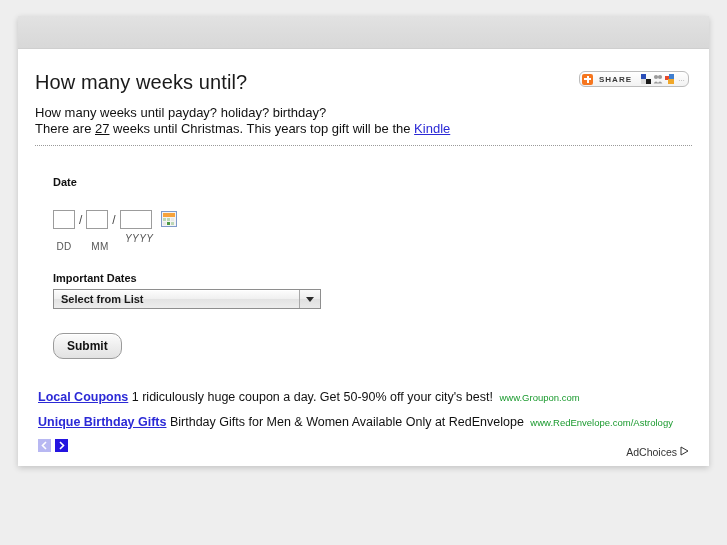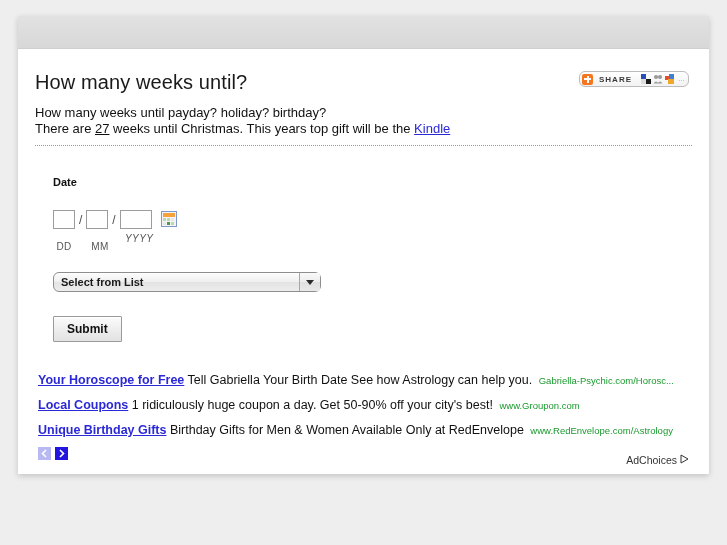--- a/index.html
+++ b/index.html
@@ -167,21 +167,21 @@
   .sel-label {
     font-size: 11px;
     font-weight: bold;
     color: #111;
     margin-bottom: 5px;
   }
   .fake-select {
     width: 268px;
     height: 20px;
     border: 1px solid #8e8e8e;
-    border-radius: 6px;
+    border-radius: 0;
     background: linear-gradient(to bottom, #fdfdfd 0%, #f0f0f0 48%, #e3e3e3 52%, #ededed 100%);
     display: flex;
     align-items: center;
     box-sizing: border-box;
     cursor: pointer;
     box-shadow: inset 0 1px 0 #fff;
   }
   .fs-text {
     font-size: 11px;
     font-weight: bold;
@@ -211,21 +211,21 @@
   
   .submit-wrap { margin-top: 24px; padding-left: 18px; }
   .submit-btn {
     font-family: "Liberation Sans", sans-serif;
     font-size: 12px;
     font-weight: bold;
     color: #111;
     padding: 5px 13px;
     background: linear-gradient(to bottom, #fcfcfc 0%, #eeeeee 50%, #e2e2e2 100%);
     border: 1px solid #9a9a9a;
-    border-radius: 1px;
+    border-radius: 10px;
     cursor: pointer;
     box-shadow: inset 0 1px 0 #fff;
   }
 
   
   .ads { margin-top: 30px; padding-left: 3px; }
   .ad-row {
     font-size: 12.5px;
     color: #111;
     line-height: 16px;
@@ -338,39 +338,35 @@
       <div class="dhints">
         <span class="h1">DD</span>
         <span class="gap"></span>
         <span class="h1">MM</span>
         <span class="gap"></span>
         <span class="h3">YYYY</span>
       </div>
     </div>
 
     <div class="select-block">
+      <div class="sel-label">Important Dates</div>
       <div class="fake-select">
         <span class="fs-text">Select from List</span>
         <span class="fs-arrow-cell">
           <span class="tri-down"></span>
         </span>
       </div>
     </div>
 
     <div class="submit-wrap">
       <button class="submit-btn">Submit</button>
     </div>
 
     <div class="ads">
 
-      <div class="ad-row">
-        <a class="ad-title" href="#">Your Horoscope for Free</a>
-        <span class="ad-desc">Tell Gabriella Your Birth Date See how Astrology can help you.</span>
-        <span class="ad-url">Gabriella-Psychic.com/Horosc...</span>
-      </div>
 
       <div class="ad-row">
         <a class="ad-title" href="#">Local Coupons</a>
         <span class="ad-desc">1 ridiculously huge coupon a day. Get 50-90% off your city's best!</span>
         <span class="ad-url">www.Groupon.com</span>
       </div>
 
       <div class="ad-row">
         <a class="ad-title" href="#">Unique Birthday Gifts</a>
         <span class="ad-desc">Birthday Gifts for Men &amp; Women Available Only at RedEnvelope</span>

